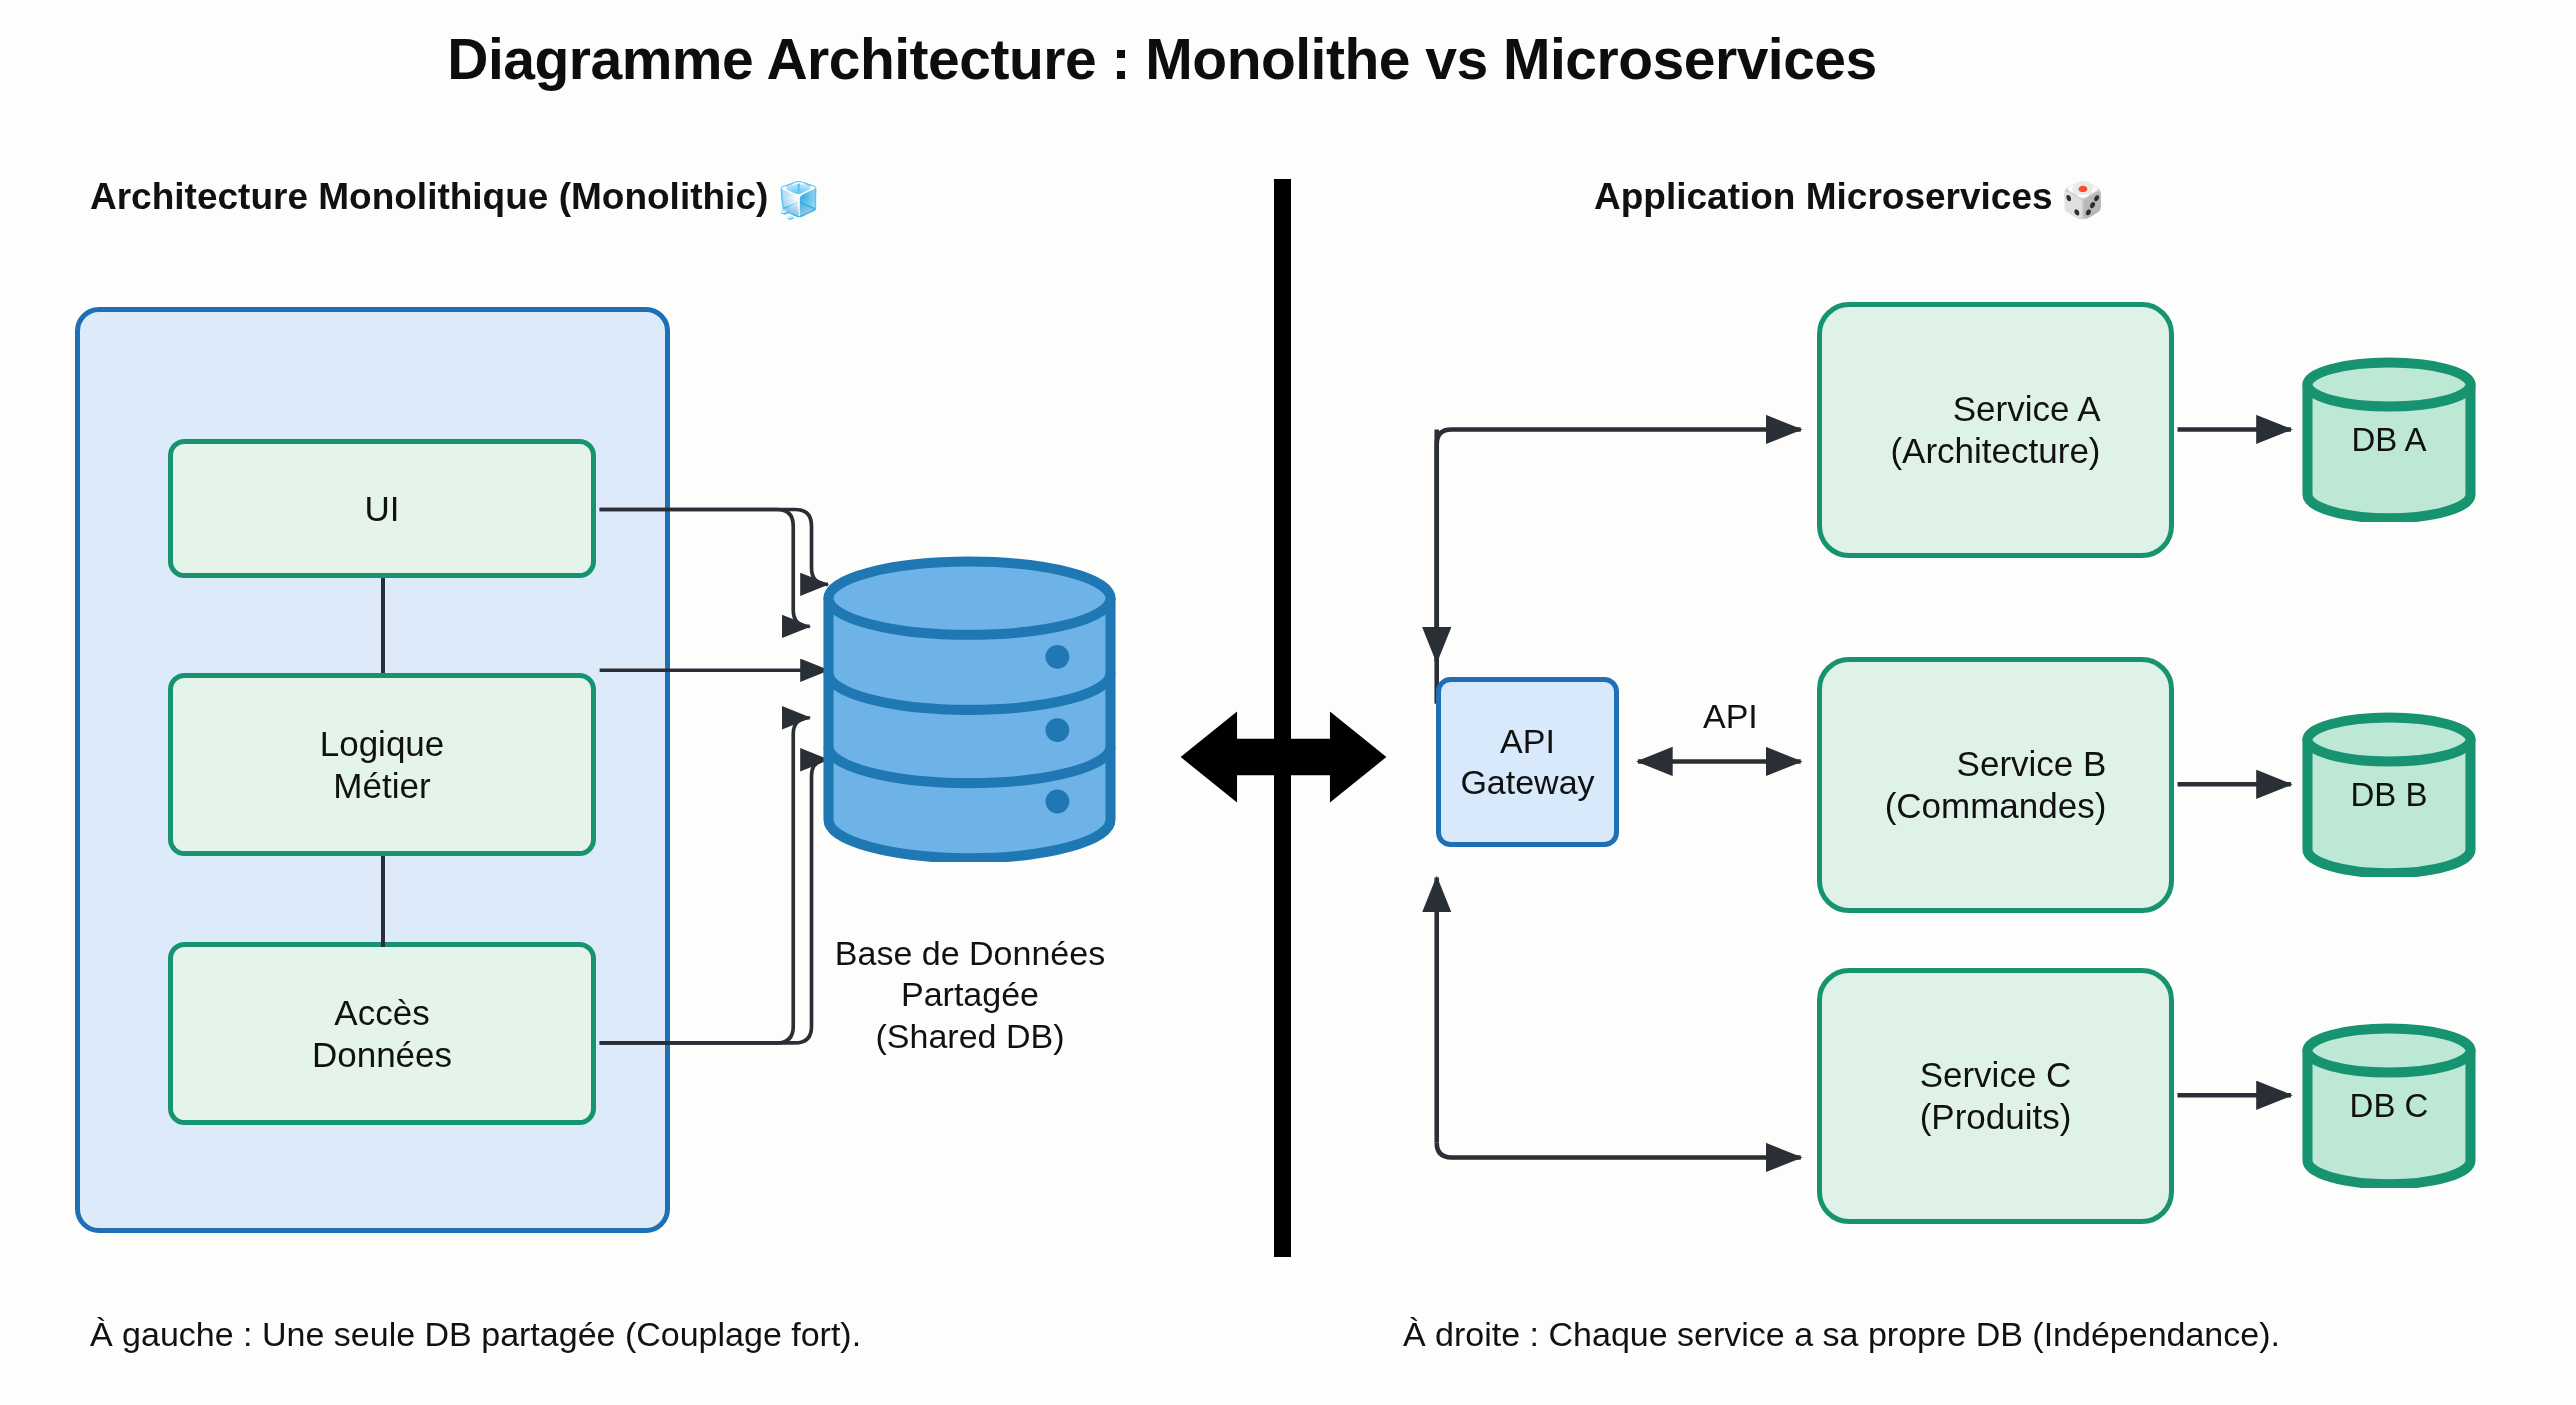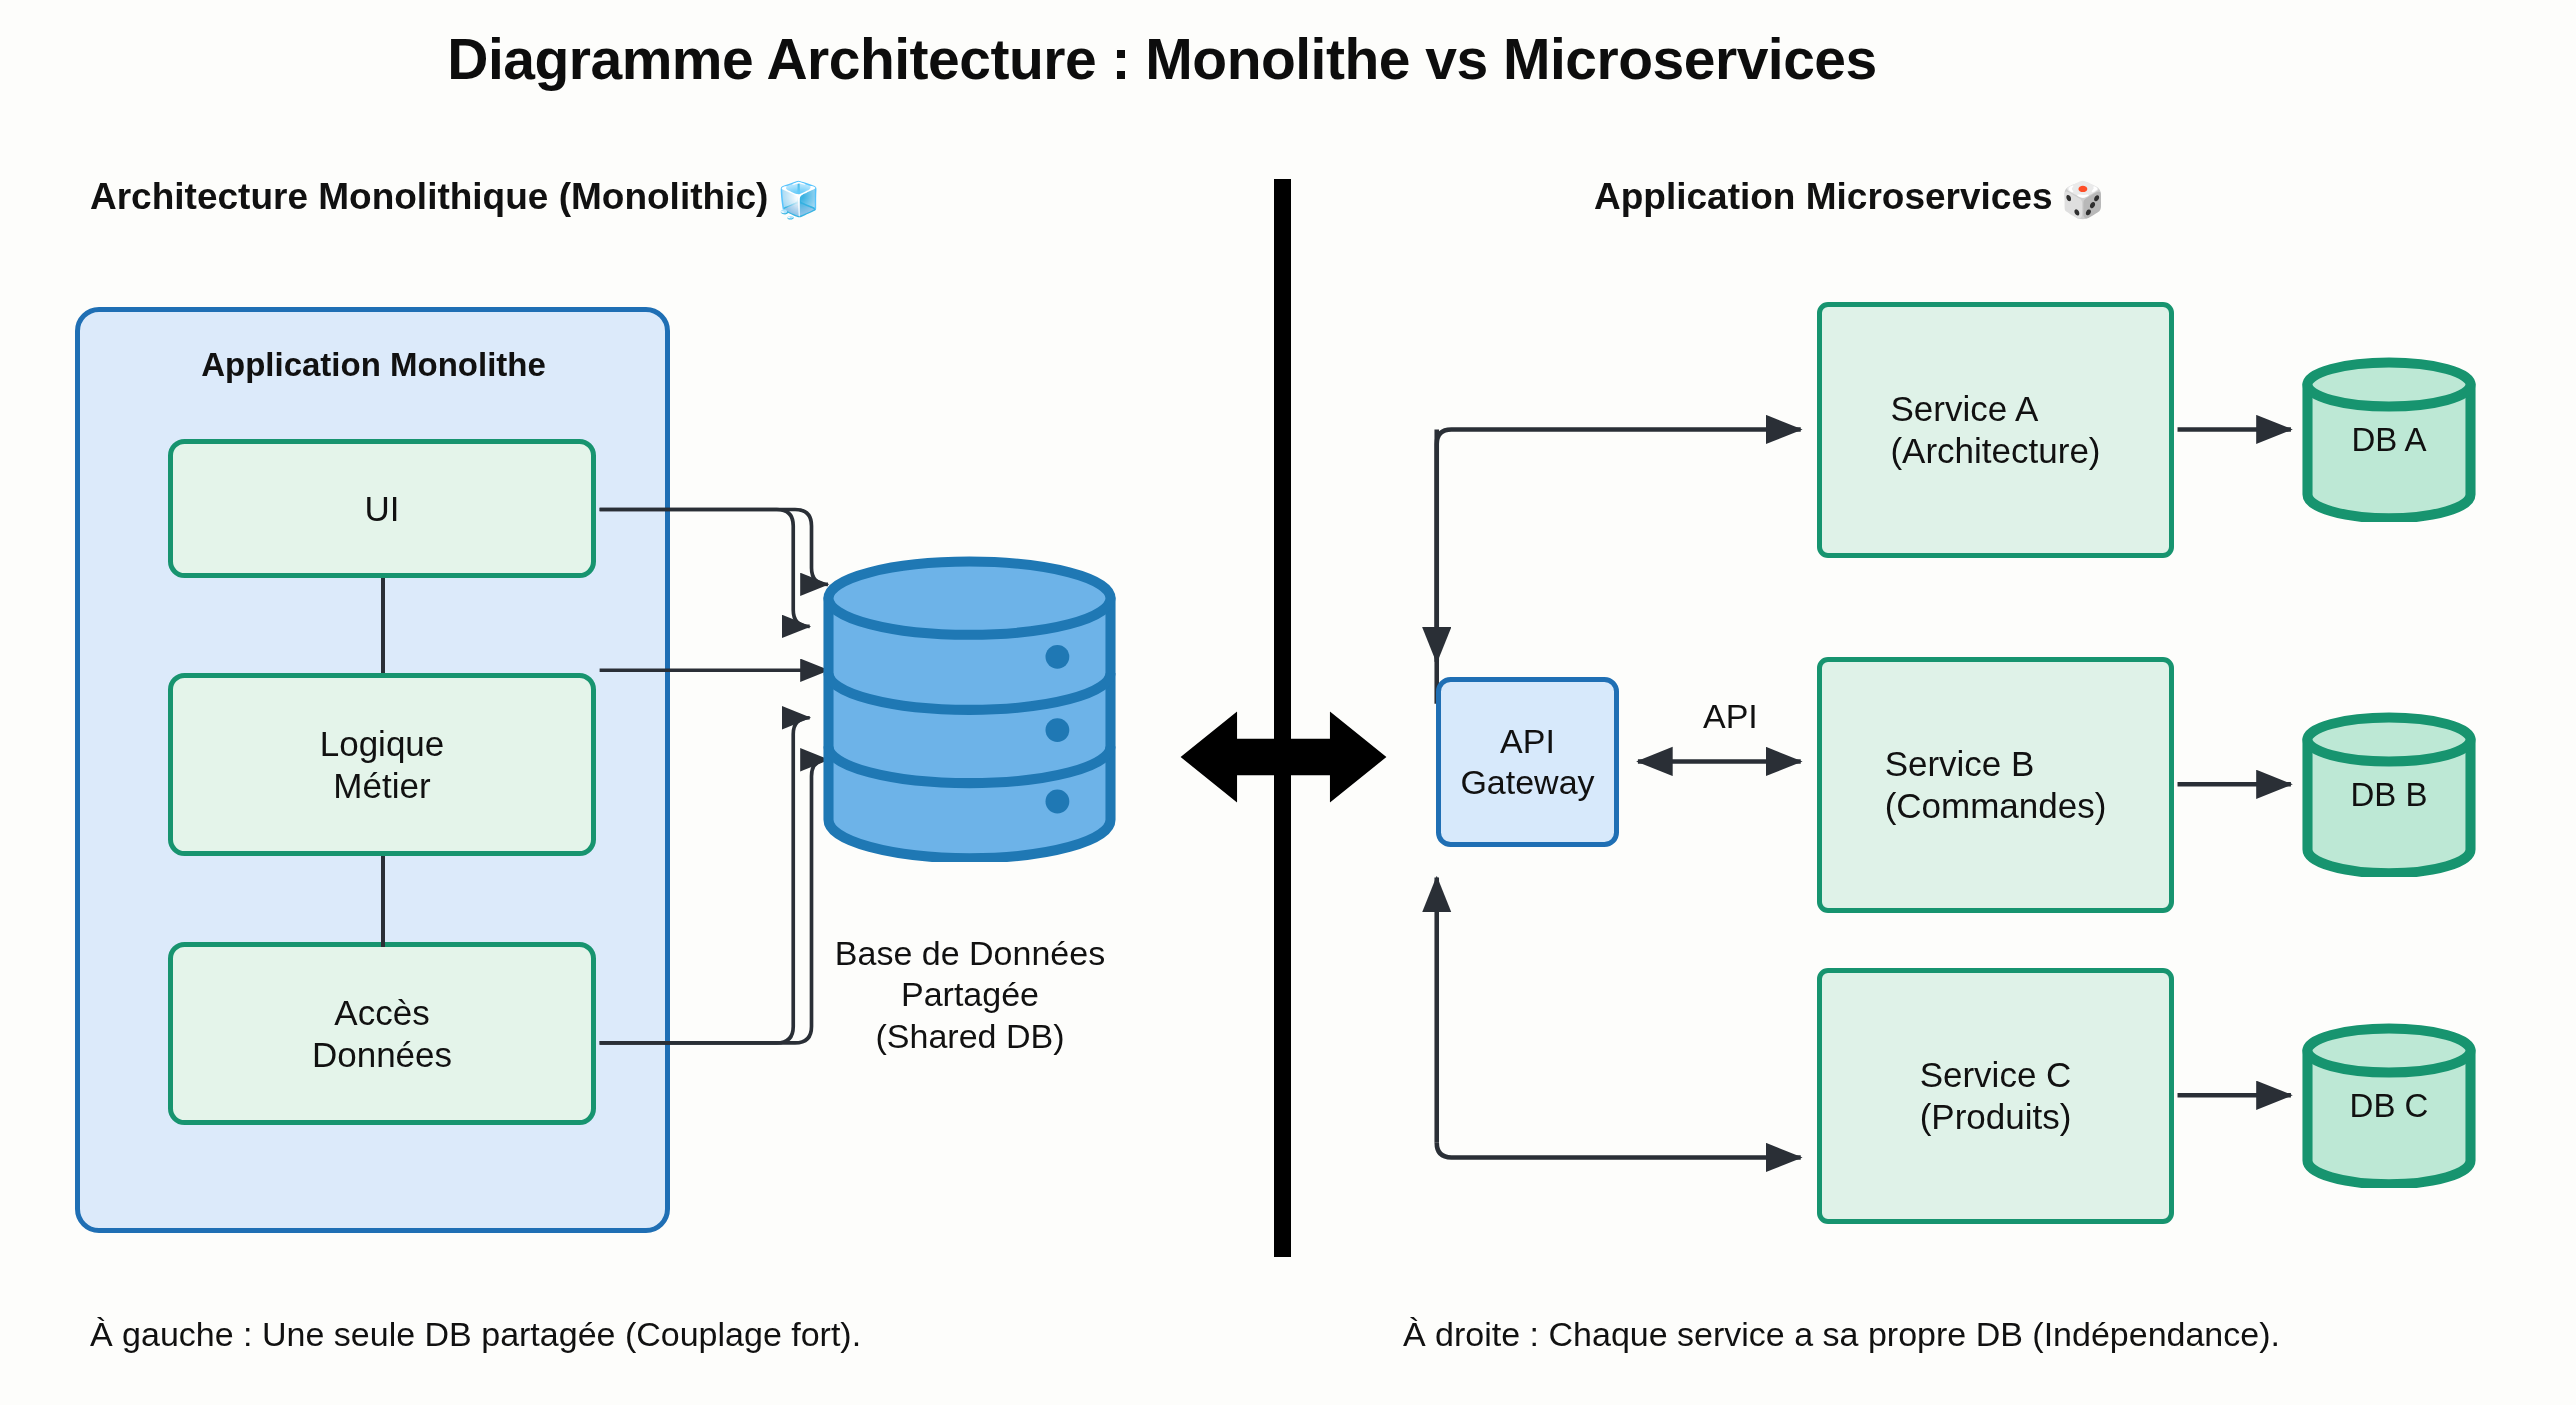--- a/index.html
+++ b/index.html
@@ -151,26 +151,26 @@
     font-size: 34px;
     color: #111111;
   }
 
   .svc-node {
     position: absolute;
     left: 1817px;
     width: 357px;
     background: #dff2e8;
     border: 5.5px solid #17946f;
-    border-radius: 11px;
+    border-radius: 32px;
     box-sizing: border-box;
     display: flex;
     align-items: center;
     justify-content: center;
-    text-align: left;
+    text-align: right;
     font-size: 35px;
     color: #111111;
     line-height: 1.2;
   }
   #svc-a { top: 302px;  height: 256px; }
   #svc-b { top: 657px;  height: 256px; }
   #svc-c { top: 968px; height: 256px; }
 
   .svc-db {
     position: absolute;
@@ -213,21 +213,20 @@
 
 <div id="canvas">
 
   <div id="main-title">Diagramme Architecture : Monolithe vs Microservices</div>
 
   <div class="panel-heading" id="heading-left">
     <span>Architecture Monolithique (Monolithic)</span><span class="heading-emoji">🧊</span>
   </div>
 
   <div id="monolith-box"></div>
-  <div id="monolith-title">Application Monolithe</div>
 
   <div class="mono-node" id="mono-ui">
     <span>UI</span>
   </div>
 
   <div class="mono-node" id="mono-logic">
     <span>
       <span>Logique</span><br>
       <span>Métier</span>
     </span>

